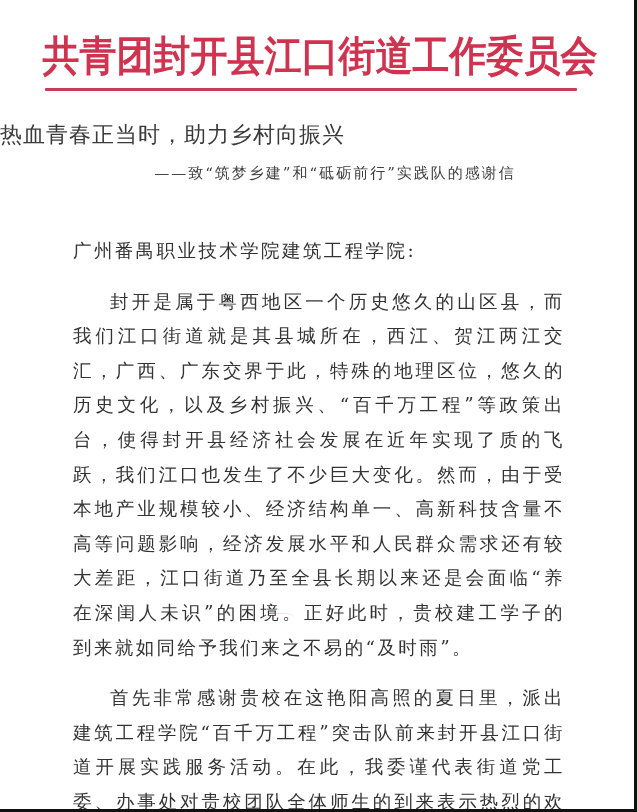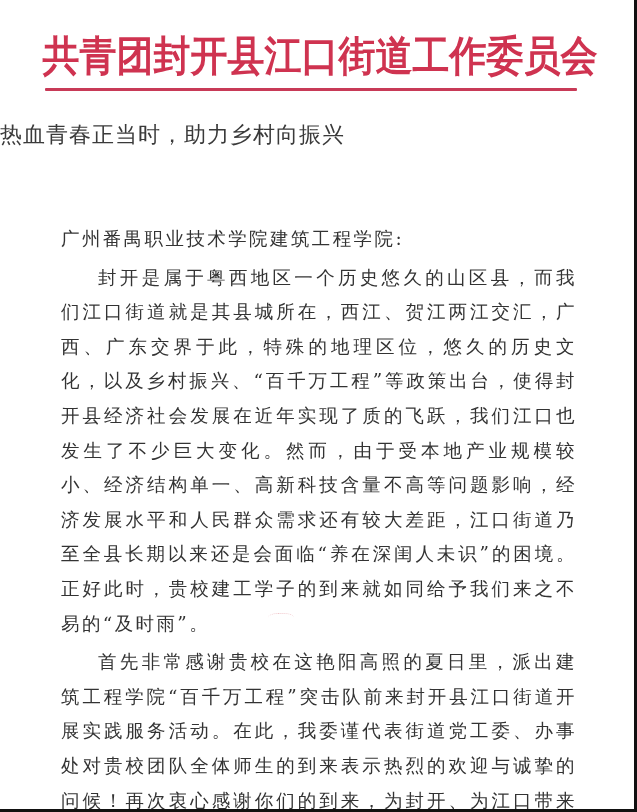--- a/index.html
+++ b/index.html
@@ -34,21 +34,21 @@
     font-size: 15px; line-height: 22px; color: #3f3f3f; letter-spacing: 2px;
     padding-left: 50px; box-sizing: border-box;
   }
 
   .body {
     position: absolute; left: 57px; top: 201px; width: 524px;
     font-size: 18.5px; line-height: 34.6px; color: #333;
     text-align: justify; text-align-last: left;
     letter-spacing: 2.4px;
   }
-  .body p { margin: 4px; }
+  .body p { margin: 16px; }
   .salutation { }
   .para { text-indent: 2em; }
 
   .watermark {
     position: absolute; right: 4px; top: 796px; height: 13px;
     display: flex; align-items: flex-end; gap: 3px;
   }
   .watermark .tiny {
     font-family: "DejaVu Sans", sans-serif; font-size: 5px; color: #888; line-height: 6px;
     letter-spacing: 0;
@@ -65,20 +65,21 @@
 </style>
 </head>
 <body>
 
 <div class="page">
 
   <div class="masthead">共青团封开县江口街道工作委员会</div>
   <div class="red-rule"></div>
 
   <div class="title">热血青春正当时，助力乡村向振兴</div>
+  <div class="subtitle">——致“筑梦乡建”和“砥砺前行”实践队的感谢信</div>
 
   <div class="body">
     <p class="salutation">广州番禺职业技术学院建筑工程学院:</p>
     <p class="para">封开是属于粤西地区一个历史悠久的山区县，而我们江口街道就是其县城所在，西江、贺江两江交汇，广西、广东交界于此，特殊的地理区位，悠久的历史文化，以及乡村振兴、“百千万工程”等政策出台，使得封开县经济社会发展在近年实现了质的飞跃，我们江口也发生了不少巨大变化。然而，由于受本地产业规模较小、经济结构单一、高新科技含量不高等问题影响，经济发展水平和人民群众需求还有较大差距，江口街道乃至全县长期以来还是会面临“养在深闺人未识”的困境。正好此时，贵校建工学子的到来就如同给予我们来之不易的“及时雨”。</p>
     <p class="para">首先非常感谢贵校在这艳阳高照的夏日里，派出建筑工程学院“百千万工程”突击队前来封开县江口街道开展实践服务活动。在此，我委谨代表街道党工委、办事处对贵校团队全体师生的到来表示热烈的欢迎与诚挚的问候！再次衷心感谢你们的到来，为封开、为江口带来朝气与活力，也送来知识和希望。</p>
     <p class="para">期间，贵校建工学院实践队结合专业知识和所见所思，开展建筑测量作业、建筑规划设计、墙绘、助学宣传与支教育苗等工作，</p>
   </div>
 
   <div class="stamp-dot"></div>
 

